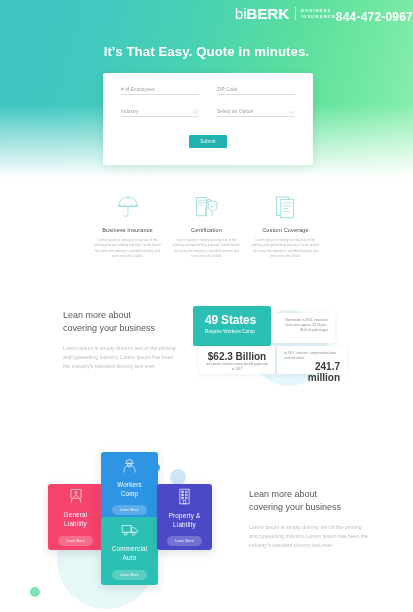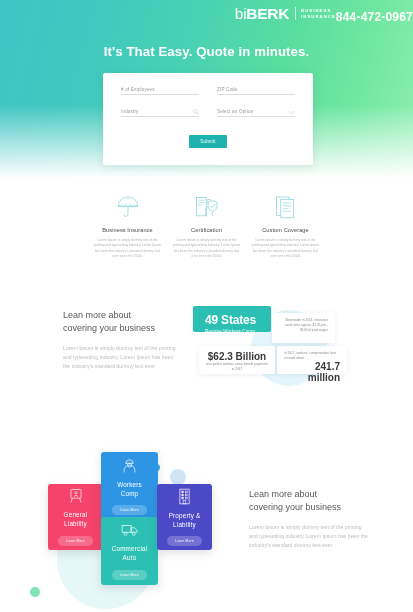--- a/index.html
+++ b/index.html
@@ -106,21 +106,21 @@
   .sec-body {
     font-size:5.2px; color:#bdbdbd; line-height:1.75; margin-top:9px;
   }
   .stats-right { position:absolute; left:193px; top:0; width:150px; height:105px; }
   .blob {
     position:absolute; right:16px; top:6px;
     width:76px; height:76px; border-radius:50%;
     background:#e4f5fb;
   }
   .card49 {
-    position:absolute; left:0; top:2px; width:78px; height:26px;
+    position:absolute; left:0; top:2px; width:78px; height:40px;
     background:#2cc0b4; border-radius:2px;
     padding:7px 0 0 12px; color:#ffffff;
   }
   .card49 .big { font-size:12px; font-weight:bold; letter-spacing:-0.2px; }
   .card49 .small { font-size:4.6px; margin-top:2px; letter-spacing:0.1px; }
   .mini {
     position:absolute; background:#ffffff; border-radius:2px;
     box-shadow:0 1px 5px rgba(70,90,110,0.10);
     text-align:right; padding:5px 7px;
   }

